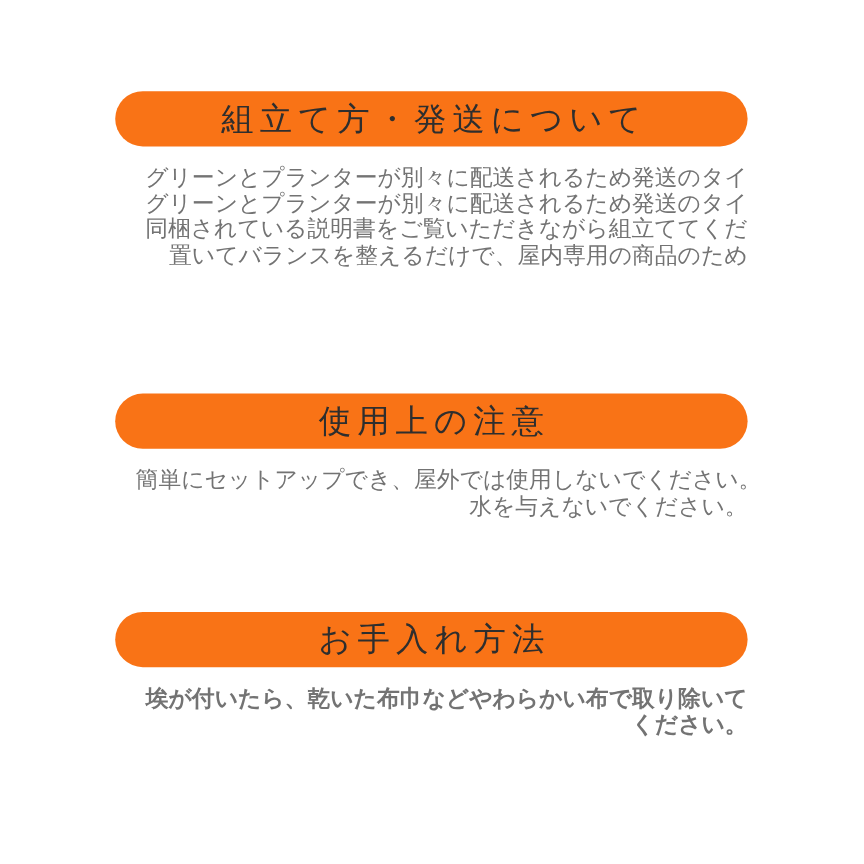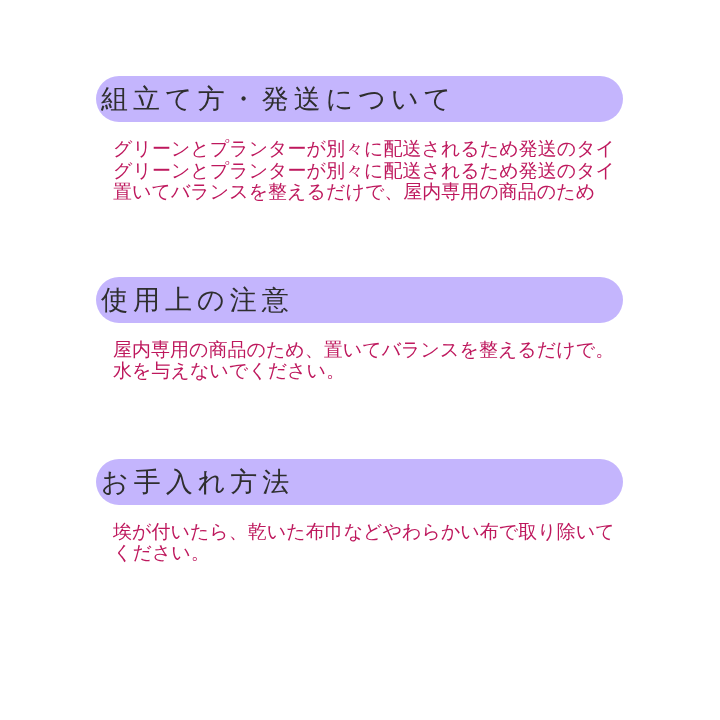--- a/index.html
+++ b/index.html
@@ -16,77 +16,81 @@
   .content {
     position: absolute;
     left: 96px;
     top: 76px;
     width: 527px;
   }
   .section {
     margin: 0;
   }
   .section + .section {
-    margin-top: 74px;
+    margin-top: 104px;
   }
   .section:nth-of-type(3) {
     margin-top: 77px;
   }
   .pill {
     width: 527px;
     height: 46px;
     border-radius: 23px;
-    background: #c4b5fd;
+    background: #f97316;
     display: flex;
     align-items: center;
+    justify-content: center;
     box-sizing: border-box;
   }
   .pill-title {
     font-size: 27px;
     letter-spacing: 5px;
     text-indent: 5px;
     color: #2e2e2e;
     font-weight: 400;
     white-space: nowrap;
   }
   .body-text {
     margin-top: 16px;
     padding-left: 17px;
-    color: #be185d;
+    color: #737373;
+    text-align: right;
   }
   .section:nth-of-type(3) .body-text {
+    font-weight: bold;
   }
   .body-line {
     font-size: 19px;
     line-height: 21.5px;
     white-space: nowrap;
   }
 </style>
 </head>
 <body>
 
 <div class="content">
 
   <div class="section">
     <div class="pill">
       <span class="pill-title">組立て方・発送について</span>
     </div>
     <div class="body-text">
       <div class="body-line">グリーンとプランターが別々に配送されるため発送のタイ</div>
       <div class="body-line">グリーンとプランターが別々に配送されるため発送のタイ</div>
+      <div class="body-line">同梱されている説明書をご覧いただきながら組立ててくだ</div>
       <div class="body-line">置いてバランスを整えるだけで、屋内専用の商品のため</div>
     </div>
   </div>
 
   <div class="section">
     <div class="pill">
       <span class="pill-title">使用上の注意</span>
     </div>
     <div class="body-text">
-      <div class="body-line">屋内専用の商品のため、置いてバランスを整えるだけで。</div>
+      <div class="body-line">簡単にセットアップでき、屋外では使用しないでください。</div>
       <div class="body-line">水を与えないでください。</div>
     </div>
   </div>
 
   <div class="section">
     <div class="pill">
       <span class="pill-title">お手入れ方法</span>
     </div>
     <div class="body-text">
       <div class="body-line">埃が付いたら、乾いた布巾などやわらかい布で取り除いて</div>

